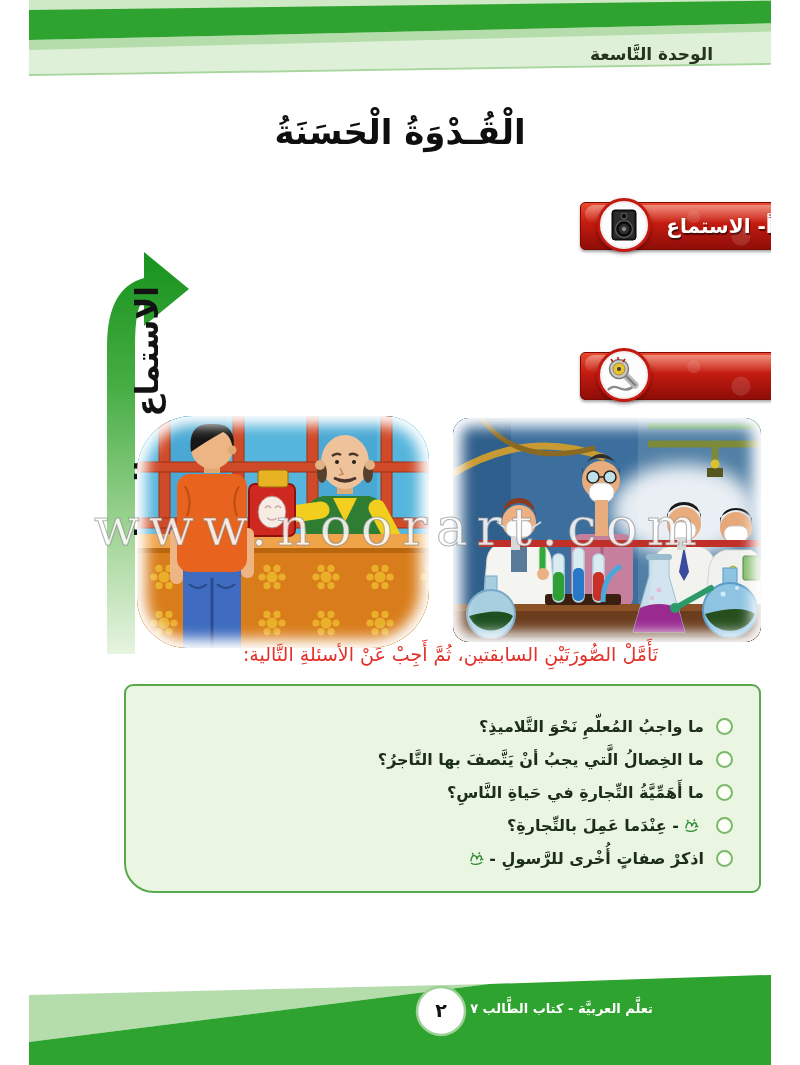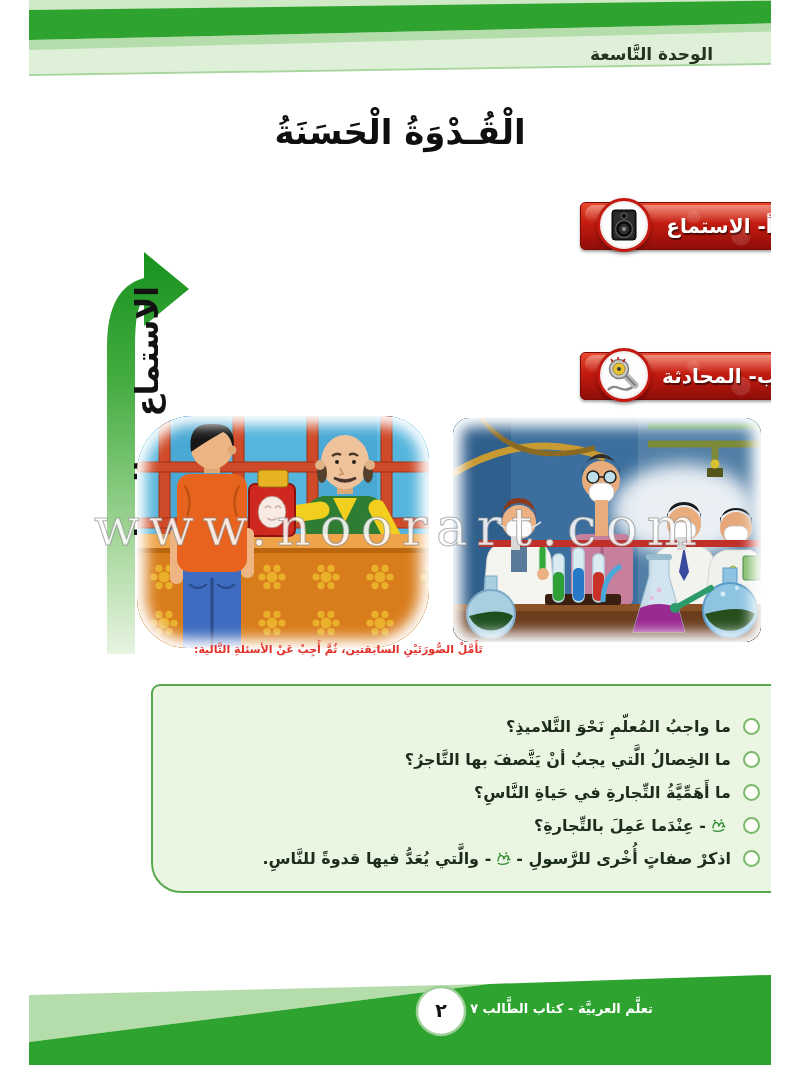--- a/index.html
+++ b/index.html
@@ -35,40 +35,40 @@
   .icon-circle{position:absolute;left:16px;top:-5px;width:54px;height:54px;border-radius:50%;
           background:#fdfdfd;border:3px solid #c3180f;box-sizing:border-box;
           box-shadow:0 2px 4px rgba(0,0,0,.35), inset 0 0 0 2px #f2eeee;
           display:flex;align-items:center;justify-content:center;}
   .banner-a{top:202px;}
   .banner-b{top:352px;}
 
   
   .instruction{position:absolute;top:262px;right:64px;left:165px;margin:0;text-align:right;
           color:#e33129;font-size:16.5px;font-weight:bold;line-height:33px;}
-  .prompt{position:absolute;top:643px;right:64px;left:165px;margin:0;text-align:left;
-          color:#e33129;font-size:11px;font-weight:bold;}
+  .prompt{position:absolute;top:643px;right:64px;left:165px;margin:0;text-align:center;
+          color:#e33129;font-size:19px;font-weight:normal;}
 
   
   .figure{position:absolute;margin:0;overflow:hidden;}
   .shop-fig{left:108px;top:416px;width:292px;height:232px;border-radius:56px 44px 58px 50px;}
   .lab-fig{left:424px;top:418px;width:308px;height:224px;border-radius:16px;}
   .figure::after{content:"";position:absolute;inset:0;border-radius:inherit;pointer-events:none;
           box-shadow:inset 0 0 14px 9px #ffffff;}
 
   
   .watermark{position:absolute;top:496px;left:-25px;right:-25px;text-align:center;z-index:40;
           font-family:"DejaVu Serif","Liberation Serif",serif;font-size:53px;letter-spacing:9px;
           color:rgba(255,255,255,.85);-webkit-text-stroke:1.1px rgba(130,130,130,.6);
           pointer-events:none;white-space:nowrap;}
 
   
   .qbox{position:absolute;left:95px;top:684px;width:637px;height:209px;box-sizing:border-box;
         background:#eaf6e2;border:2px solid #58a94e;border-radius:9px 9px 9px 30px;
-        padding:24px 26px 0 20px;margin-left:27px;}
+        padding:24px 26px 0 20px;}
   .qrow{display:flex;align-items:center;height:33px;color:#1c2d1c;font-size:16px;font-weight:bold;}
   .qbullet{flex:0 0 auto;width:13px;height:13px;border-radius:50%;background:#fdfff8;
         border:2px solid #79b96a;margin-left:12px;}
   .qtext{white-space:nowrap;}
   .pbuh{display:inline-flex;align-items:center;margin:0 4px;}
   .pbuh svg{width:17px;height:17px;}
 
   
   .footer-svg{position:absolute;left:0;top:940px;}
   .page-number{position:absolute;left:398px;top:999px;width:28px;text-align:center;
@@ -114,21 +114,20 @@
         <circle cx="20" cy="24" r="8.5" fill="#0a0a0a" stroke="#5a5a5a" stroke-width="1.4"></circle>
         <circle cx="20" cy="24" r="5.2" fill="#2f2f2f"></circle>
         <circle cx="20" cy="24" r="2.2" fill="#8a8a8a"></circle>
         <circle cx="20" cy="11" r="3" fill="#101010" stroke="#666"></circle>
       </svg>
     </span>
   </div>
 
 
   <div class="banner banner-b">
-    <span class="banner-label" dir="rtl">ب- المحادثة</span>
     <span class="icon-circle">
       <svg width="40" height="40" viewBox="0 0 40 40">
         <path d="M30 31 q-7 6 -15 2 q-7 -3 -11 2" fill="none" stroke="#8a8a8a" stroke-width="2.4"></path>
         <path d="M21 20 L31 30" stroke="#b9b9b9" stroke-width="7" stroke-linecap="round"></path>
         <path d="M21 20 L31 30" stroke="#7d7d7d" stroke-width="2" stroke-linecap="round"></path>
         <circle cx="15" cy="14" r="9.5" fill="#c9c9c9" stroke="#7d7d7d" stroke-width="1.5"></circle>
         <circle cx="15" cy="14" r="6" fill="#e8c330" stroke="#a1873a"></circle>
         <circle cx="15" cy="14" r="2" fill="#3a3a3a"></circle>
         <path d="M7 4 L9 7 M14 2 L14 5 M21 4 L19 7" stroke="#c3180f" stroke-width="1.6"></path>
       </svg>
@@ -349,21 +348,20 @@
       <span class="qtext">اذكرْ صفاتٍ أُخْرى للرَّسولِ -</span>
       <span class="pbuh">
         <svg viewBox="0 0 18 18">
             <path d="M3 12 Q4 5 7 6 Q10 7 9 10 Q12 4 14 7 Q15 9 13 11" fill="none" stroke="#2e8b34" stroke-width="1.5"></path>
             <path d="M3 14 Q9 17 15 13" fill="none" stroke="#2e8b34" stroke-width="1.4"></path>
             <circle cx="5" cy="4" r="1" fill="#2e8b34"></circle>
             <circle cx="12" cy="3.5" r="1" fill="#2e8b34"></circle>
             <circle cx="15.5" cy="10" r="0.9" fill="#2e8b34"></circle>
           </svg>
       </span>
-      <span class="qtext">- والَّتي يُعَدُّ فيها قدوةً للنَّاسِ.</span>
     </div>
   </div>
 
   <svg class="footer-svg" width="800" height="125" viewBox="0 0 125125" style="width:800px;height:125px">
     <polygon points="0,55 460,44 0,102" fill="#b5dcab"></polygon>
     <polygon points="0,102 460,44 800,33 800,125 0,125" fill="#2ea32f"></polygon>
     <circle cx="412" cy="71" r="24" fill="#ffffff" stroke="#9dd097" stroke-width="2.5"></circle>
   </svg>
   <div class="page-number">٢</div>
   <div class="footer-title" dir="rtl">تعلَّم العربيَّة - كتاب الطَّالب ٧</div>

